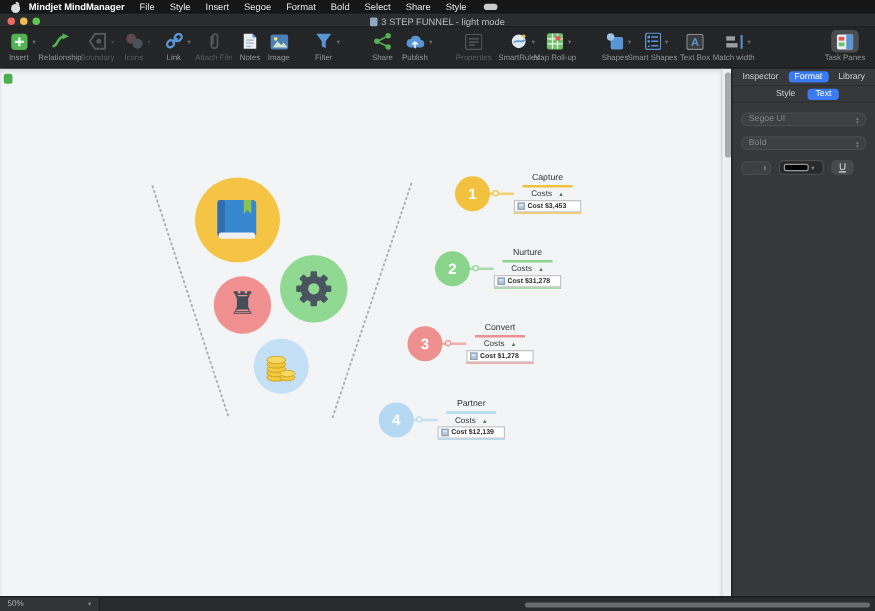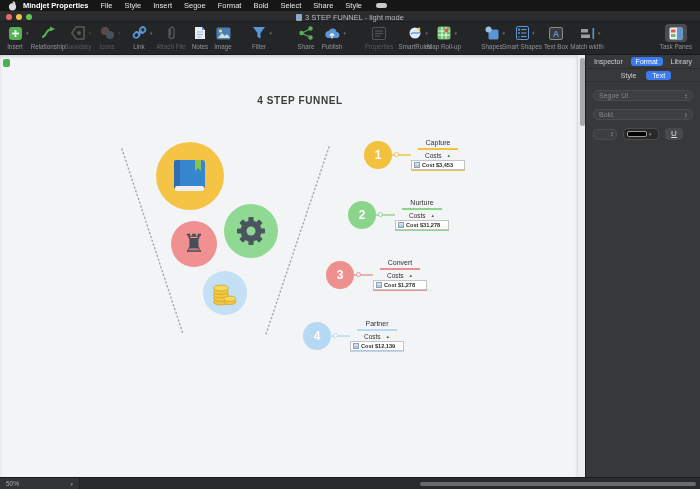--- a/index.html
+++ b/index.html
@@ -117,21 +117,21 @@
 
 <div id="window">
 
   <div id="menubar">
     <span class="apple">
       <svg width="9" height="10">
           <circle cx="4.5" cy="5.8" r="3.6" fill="#dcdcdc"></circle>
           <ellipse cx="6" cy="1.7" rx="1.7" ry="0.9" fill="#dcdcdc" transform="rotate(38 6 1.7)"></ellipse>
         </svg>
     </span>
-    <span class="appname">Mindjet Properties</span>
+    <span class="appname">Mindjet MindManager</span>
     <span class="mitem">File</span>
     <span class="mitem">Style</span>
     <span class="mitem">Insert</span>
     <span class="mitem">Segoe</span>
     <span class="mitem">Format</span>
     <span class="mitem">Bold</span>
     <span class="mitem">Select</span>
     <span class="mitem">Share</span>
     <span class="mitem">Style</span>
     <span class="mtoggle"></span>
@@ -381,21 +381,20 @@
             <rect x="2" y="2.5" width="4.5" height="3" fill="#e8564f"></rect>
             <rect x="2" y="7" width="4.5" height="3" fill="#6fc06e"></rect>
           </svg>
       </span>
       <span class="tb-label">Task Panes</span>
     </div>
   </div>
 
   <div id="canvas">
     <div id="origin-ic"></div>
-    <div id="canvas-title">4 STEP FUNNEL</div>
 
     <svg id="funnel-svg" width="577" height="422">
 
       <line x1="122" y1="94" x2="183" y2="279" stroke="#a9adb0" stroke-width="1.5" stroke-dasharray="1 3" stroke-linecap="round"></line>
       <line x1="329" y1="92" x2="266" y2="279" stroke="#a9adb0" stroke-width="1.5" stroke-dasharray="1 3" stroke-linecap="round"></line>
 
       <circle cx="190" cy="121" r="34" style="fill: rgb(246, 196, 69);"></circle>
       <g transform="translate(190,122)">
         <rect x="-16" y="-17" width="31" height="29" rx="3" fill="#3787cf"></rect>
         <rect x="-16" y="-17" width="6" height="29" rx="2" fill="#2d6fb0"></rect>

